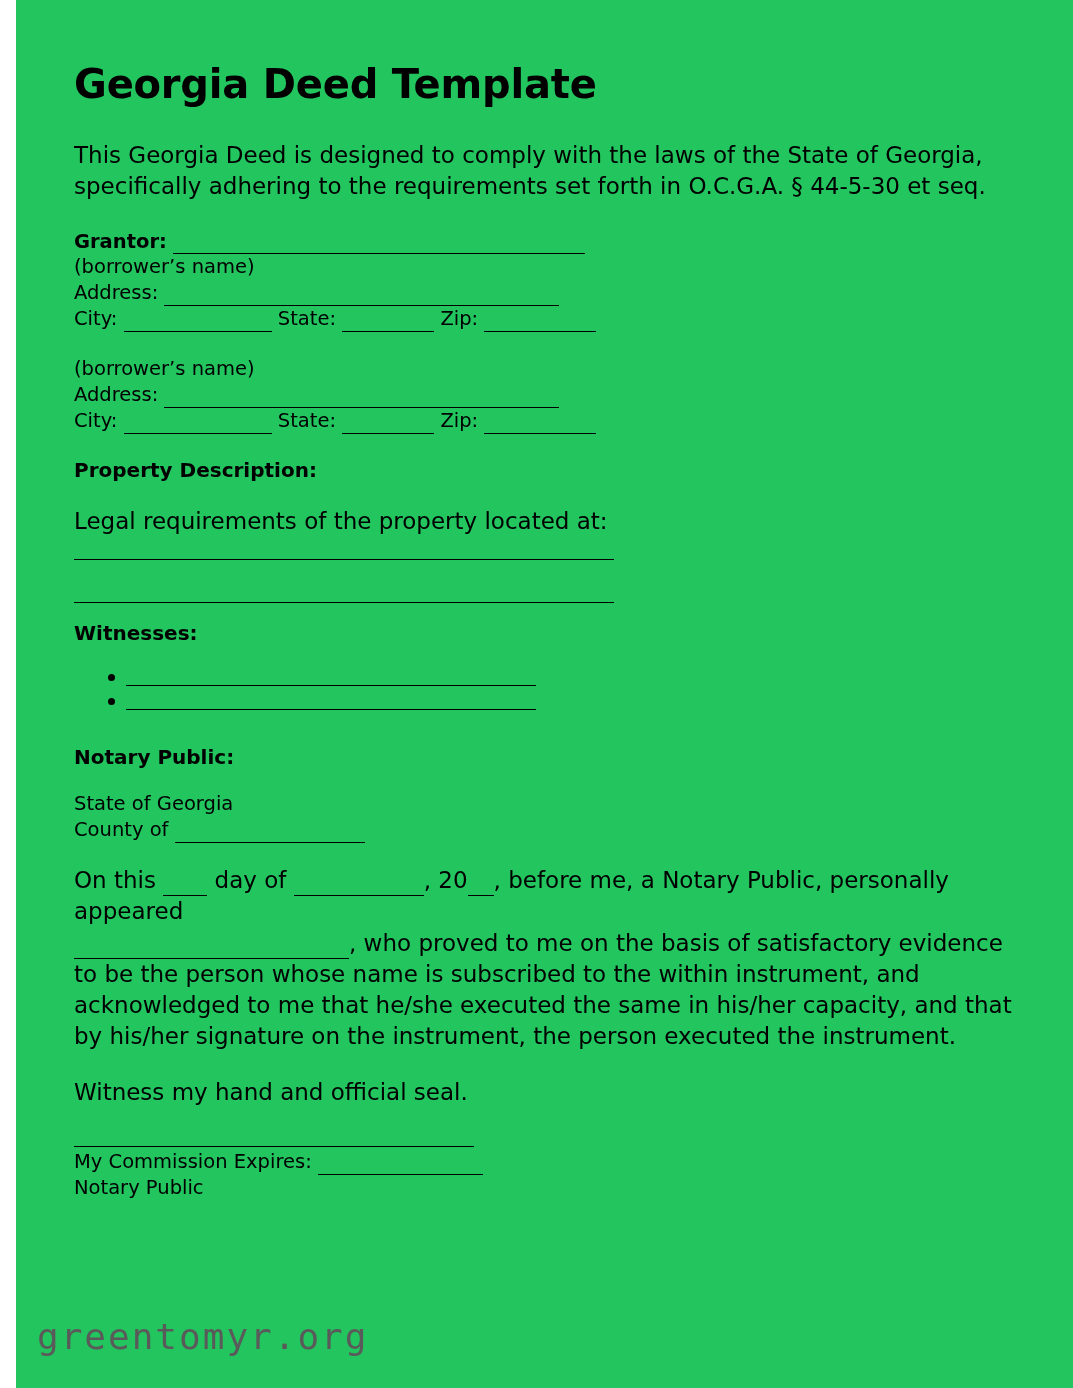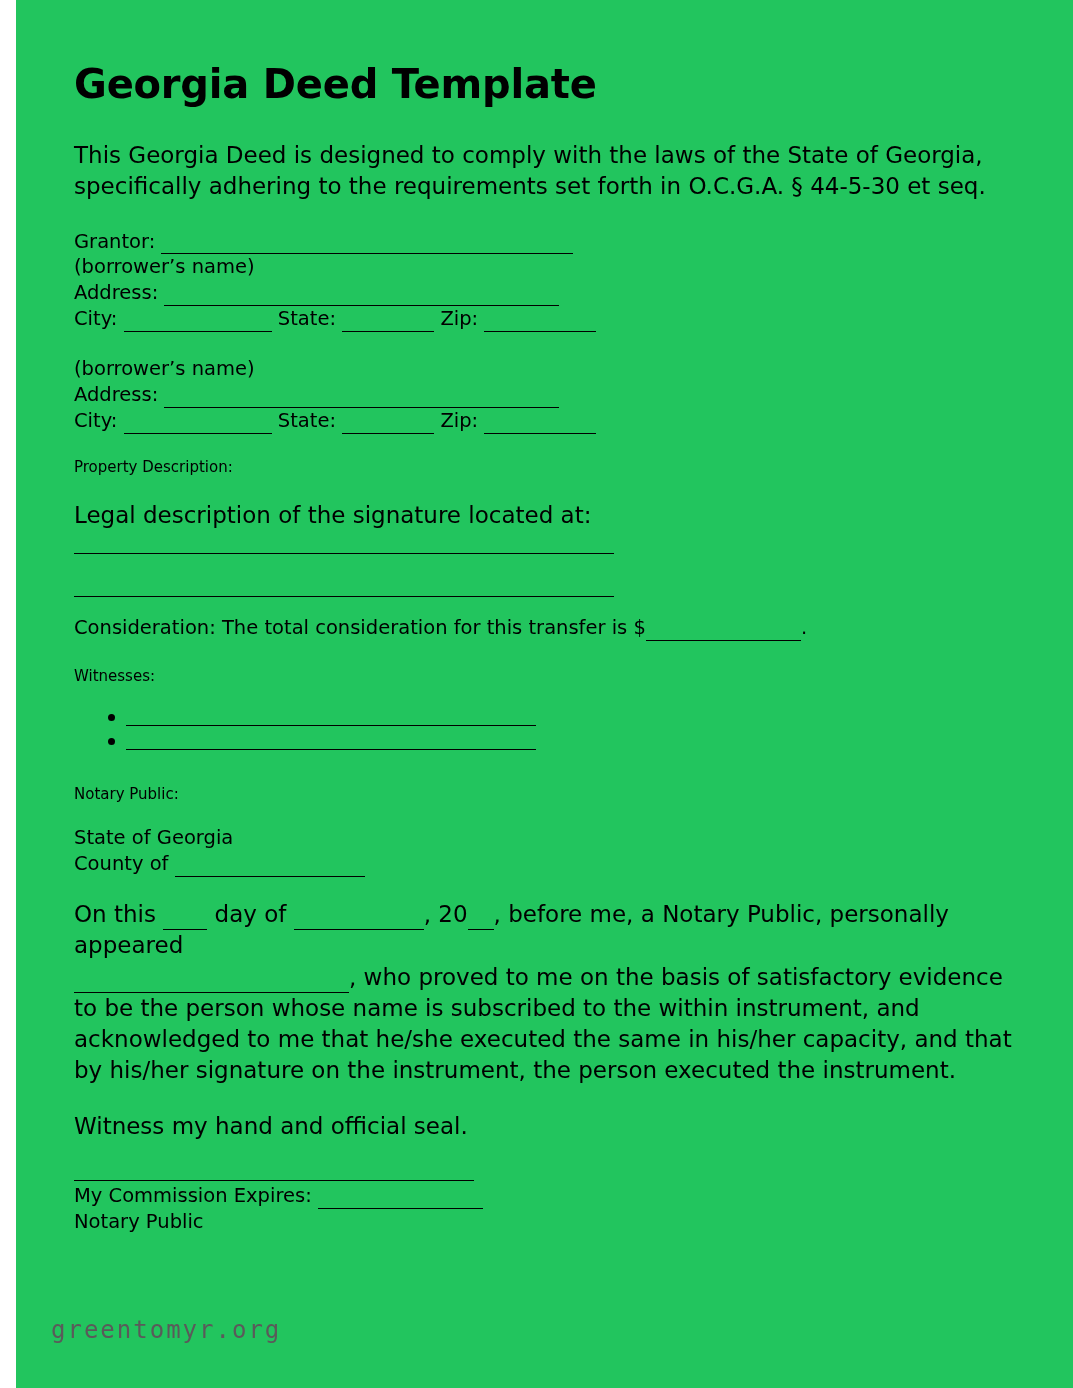--- a/index.html
+++ b/index.html
@@ -40,34 +40,34 @@
   }
 
   .blk {
     margin: 0 0 24px 0;
   }
   .line {
     font-size: 19.5px;
     line-height: 1.33;
     white-space: nowrap;
   }
-  .lbl-bold { font-weight: normal; text-align: center; }
+  .lbl-bold { font-weight: bold; text-align: center; }
 
   
   .ul {
     display: inline-block;
     border-bottom: 1.6px solid #000;
     vertical-align: bottom;
     height: 0.95em;
     margin-bottom: 0px;
   }
 
   h2.sec {
-    font-size: 15px;
-    font-weight: normal;
+    font-size: 20px;
+    font-weight: bold;
     margin: 0 0 24px 0;
   }
 
   .rule-wide {
     border-bottom: 1.8px solid #000;
     width: 540px;
     height: 0;
   }
   .sp-18 { height: 18px; }
   .sp-30 { height: 30px; }
@@ -103,24 +103,24 @@
 
   .sig-rule {
     border-bottom: 1.8px solid #000;
     width: 400px;
     height: 0;
     margin-bottom: 2px;
   }
 
   .footer {
     position: absolute;
-    left: 35px;
+    left: 21px;
     top: 1316px;
     font-family: "DejaVu Sans Mono", monospace;
-    font-size: 24px;
+    font-size: 36px;
     color: #5a5a5a;
     letter-spacing: 2px;
     white-space: nowrap;
   }
 </style>
 </head>
 <body>
 
 <div class="page">
   <div class="content">
@@ -159,29 +159,26 @@
         <span>City:</span>
         <span class="ul" style="width:148px;"></span>
         <span>State:</span>
         <span class="ul" style="width:92px;"></span>
         <span>Zip:</span>
         <span class="ul" style="width:112px;"></span>
       </div>
     </div>
 
     <h2 class="sec">Property Description:</h2>
-    <p class="para" style="margin-bottom:22px;">Legal description of the signature located at:</p>
+    <p class="para" style="margin-bottom:22px;">Legal requirements of the property located at:</p>
     <div class="rule-wide"></div>
     <div class="sp-42"></div>
     <div class="rule-wide"></div>
     <div class="sp-18"></div>
 
-    <div class="line" style="margin-bottom:26px;">
-      <span class="lbl-bold">Consideration:</span><span> The total consideration for this transfer is $</span><span class="ul" style="width:155px;"></span><span>.</span>
-    </div>
 
     <h2 class="sec" style="margin-bottom:22px;">Witnesses:</h2>
     <ul class="witness-list">
       <li>
         <span class="bullet"></span>
         <span class="wline"></span>
       </li>
       <li>
         <span class="bullet"></span>
         <span class="wline"></span>

